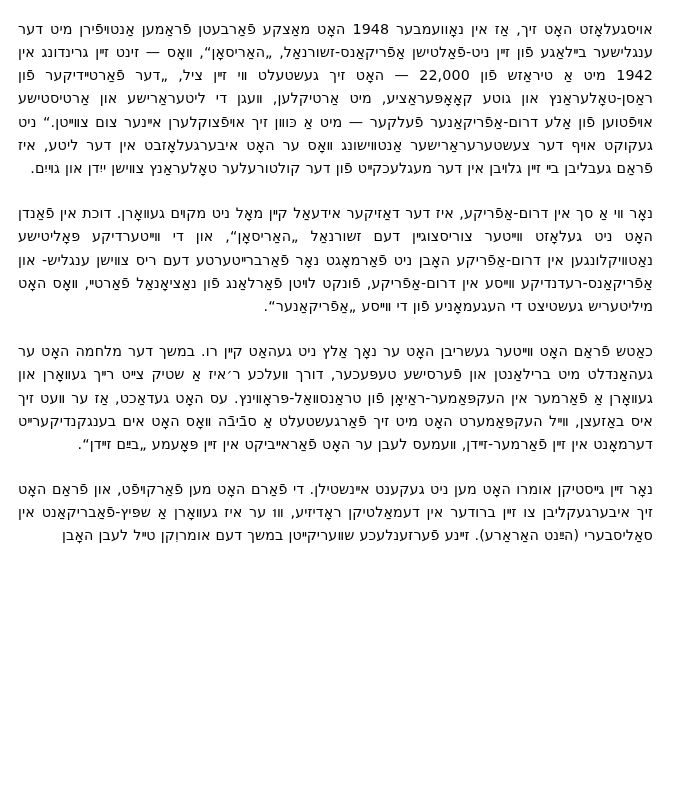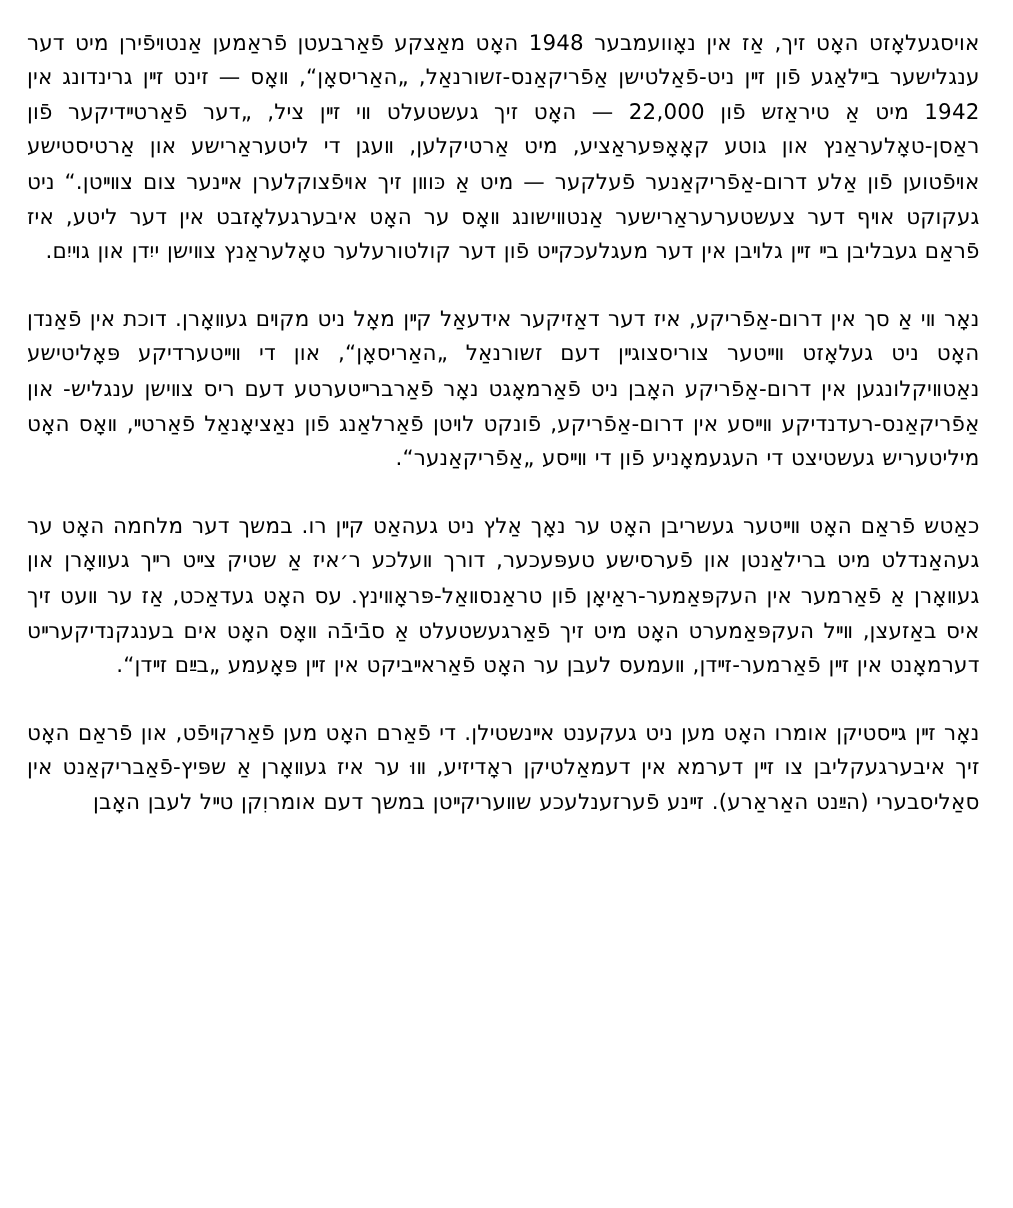--- a/index.html
+++ b/index.html
@@ -35,14 +35,14 @@
     margin-bottom: 0;
   }
 </style>
 </head>
 <body>
 
 <div id="page">
   <p class="para">אויסגעלאָזט האָט זיך, אַז אין נאָוועמבער 1948 האָט מאַצקע פֿאַרבעטן פֿראַמען אַנטױפֿירן מיט דער ענגלישער בײלאַגע פֿון זײן ניט-פֿאַלטישן אַפֿריקאַנס-זשורנאַל, „האַריסאָן“, װאָס — זינט זײן גרינדונג אין 1942 מיט אַ טיראַזש פֿון 22,000 — האָט זיך געשטעלט װי זײן ציל, „דער פֿאַרטײדיקער פֿון ראַסן-טאָלעראַנץ און גוטע קאָאָפּעראַציע, מיט אַרטיקלען, װעגן די ליטעראַרישע און אַרטיסטישע אױפֿטוען פֿון אַלע דרום-אַפֿריקאַנער פֿעלקער — מיט אַ כּוװן זיך אױפֿצוקלערן אײנער צום צװײטן.“  ניט געקוקט אױף דער צעשטערעראַרישער אַנטװישונג װאָס ער האָט איבערגעלאָזבט אין דער ליטע, איז פֿראַם געבליבן בײ זײן גלױבן אין דער מעגלעכקײט פֿון דער קולטורעלער טאָלעראַנץ צװישן ייִדן און גױיִם.</p>
   <p class="para">נאָר װי אַ סך אין דרום-אַפֿריקע, איז דער דאַזיקער אידעאַל קײן מאָל ניט מקױם געװאָרן.  דוכת אין פֿאַנדן האָט ניט געלאָזט װײטער צוריסצוגײן דעם זשורנאַל „האַריסאָן“, און די װײטערדיקע פּאָליטישע נאַטװיקלונגען אין דרום-אַפֿריקע האָבן ניט פֿאַרמאָגט נאָר פֿאַרברײטערטע דעם ריס צװישן ענגליש- און אַפֿריקאַנס-רעדנדיקע װײסע אין דרום-אַפֿריקע, פֿונקט לױטן פֿאַרלאַנג פֿון נאַציאָנאַל פֿאַרטײ, װאָס האָט מיליטעריש געשטיצט די העגעמאָניע פֿון די װײסע „אַפֿריקאַנער“.</p>
   <p class="para">כאַטש פֿראַם האָט װײטער געשריבן האָט ער נאָך אַלץ ניט געהאַט קײן רו. במשך דער מלחמה האָט ער געהאַנדלט מיט ברילאַנטן און פֿערסישע טעפּעכער, דורך װעלכע ר׳איז אַ שטיק צײט רײך געװאָרן און געװאָרן אַ פֿאַרמער אין העקפּאַמער-ראַיאָן פֿון טראַנסװאַל-פּראָװינץ.  עס האָט געדאַכט, אַז ער װעט זיך איס באַזעצן, װײל העקפּאַמערט האָט מיט זיך פֿאַרגעשטעלט אַ סבֿיבֿה װאָס האָט אים בענגקנדיקערײט דערמאָנט אין זײן פֿאַרמער-זײדן, װעמעס לעבן ער האָט פֿאַראײביקט אין זײן פּאָעמע „בײַם זײדן“.</p>
-  <p class="para">נאָר זײן גײסטיקן אומרו האָט מען ניט געקענט אײנשטילן.  די פֿאַרם האָט מען פֿאַרקױפֿט, און פֿראַם האָט זיך איבערגעקליבן צו זײן דערמא אין דעמאַלטיקן ראָדיזיע, װוּ ער איז געװאָרן אַ שפּיץ-פֿאַבריקאַנט אין סאַליסבערי (הײַנט האַראַרע).  זײנע פֿערזענלעכע שװעריקײטן במשך דעם אומרוִקן טײל לעבן האָבן</p>
+  <p class="para">נאָר זײן גײסטיקן אומרו האָט מען ניט געקענט אײנשטילן.  די פֿאַרם האָט מען פֿאַרקױפֿט, און פֿראַם האָט זיך איבערגעקליבן צו זײן ברודער אין דעמאַלטיקן ראָדיזיע, װוּ ער איז געװאָרן אַ שפּיץ-פֿאַבריקאַנט אין סאַליסבערי (הײַנט האַראַרע).  זײנע פֿערזענלעכע שװעריקײטן במשך דעם אומרוִקן טײל לעבן האָבן</p>
 </div>
 
 </body></html>

